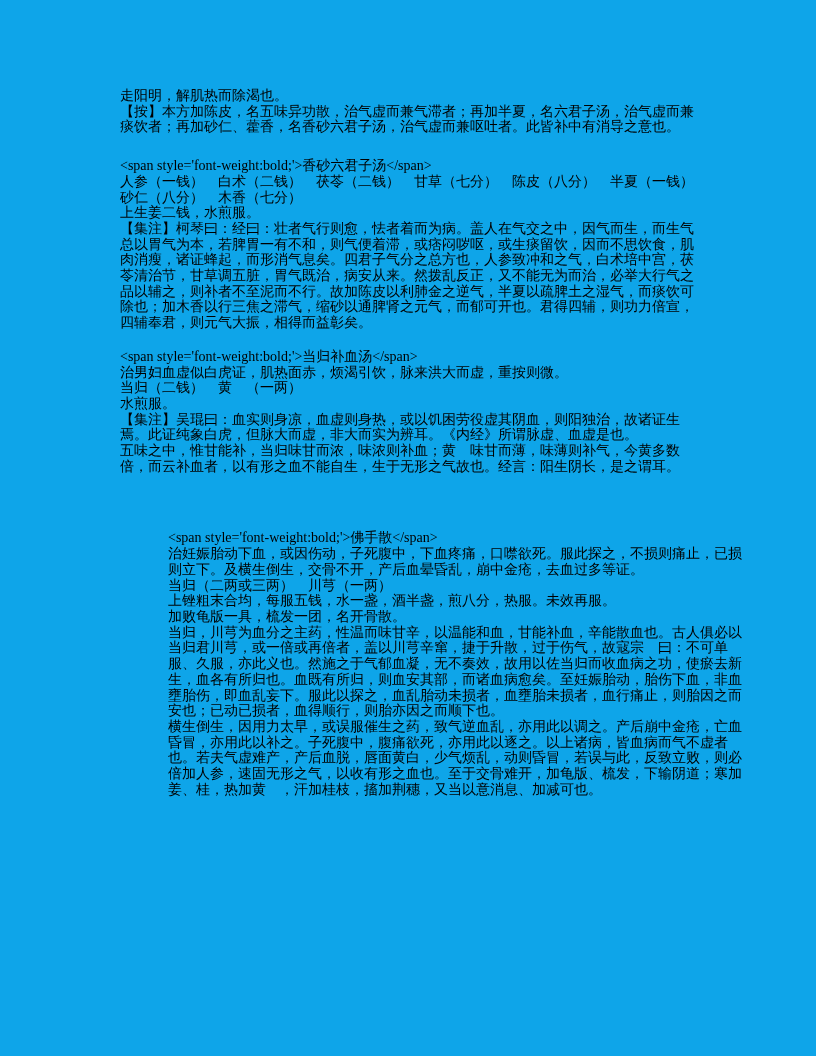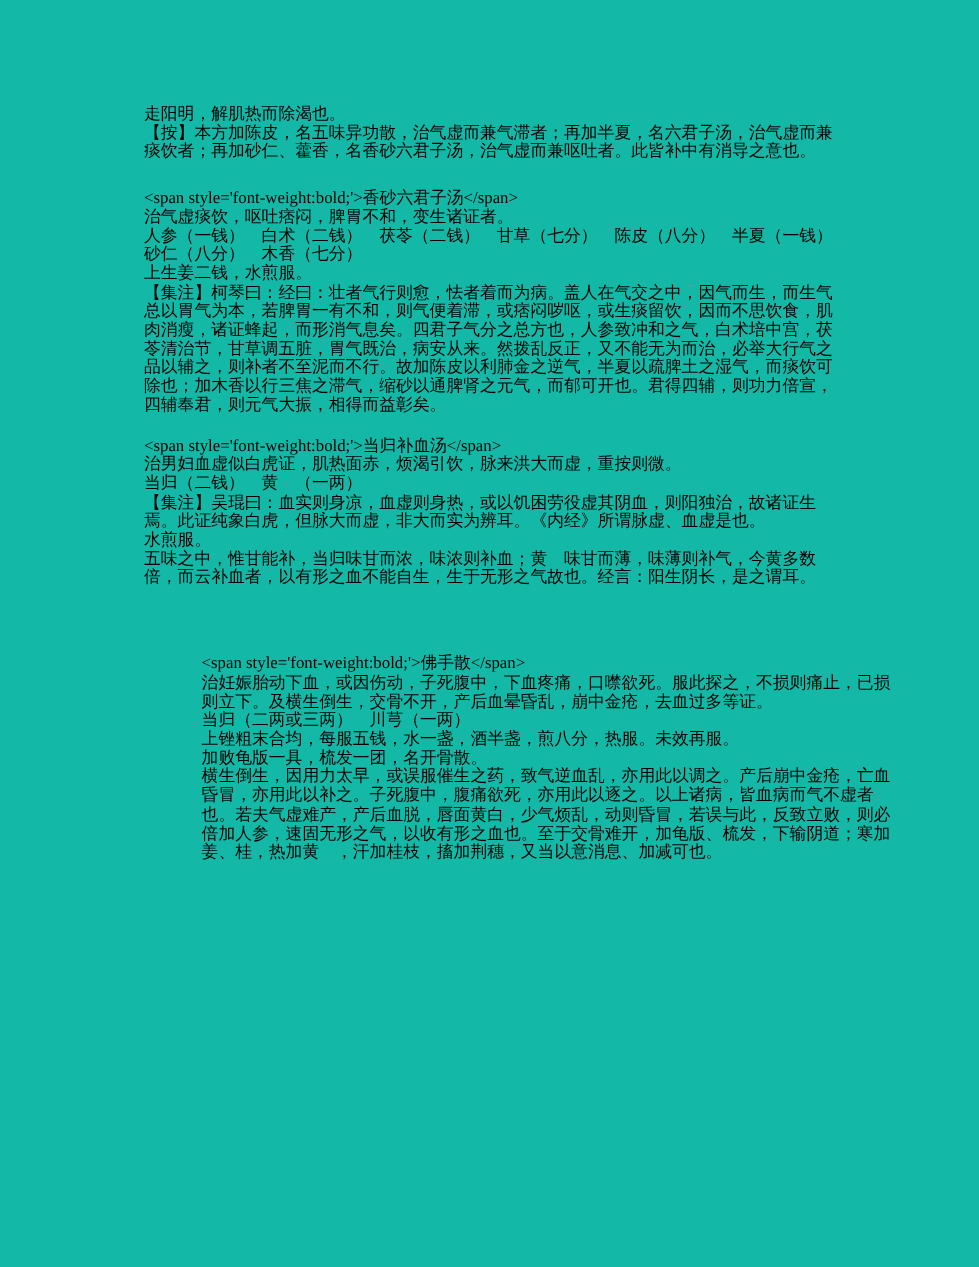--- a/index.html
+++ b/index.html
@@ -6,21 +6,21 @@
   html, body { background: #ffffff; }
   body {
     width: 816px;
     height: 1056px;
     overflow: hidden;
     font-family: "Liberation Serif", "DejaVu Serif", serif;
   }
   .page {
     width: 816px;
     height: 1056px;
-    background: #14b8a6;
+    background: #0ea5e9;
     padding: 88px 114px 40px 120px;
     color: #000000;
     font-size: 14px;
     line-height: 15.7px;
   }
   .block { width: 582px; }
   .para {
     text-align: left;
     word-break: break-all;
     overflow-wrap: break-word;
@@ -35,37 +35,37 @@
 
 <div class="page">
 
   <section class="block">
     <p class="para">走阳明，解肌热而除渴也。</p>
     <p class="para">【按】本方加陈皮，名五味异功散，治气虚而兼气滞者；再加半夏，名六君子汤，治气虚而兼痰饮者；再加砂仁、藿香，名香砂六君子汤，治气虚而兼呕吐者。此皆补中有消导之意也。</p>
   </section>
 
   <section class="block gap-a">
     <p class="para">&lt;span style='font-weight:bold;'&gt;香砂六君子汤&lt;/span&gt;</p>
-    <p class="para">治气虚痰饮，呕吐痞闷，脾胃不和，变生诸证者。</p>
     <p class="para">人参（一钱）　白术（二钱）　茯苓（二钱）　甘草（七分）　陈皮（八分）　半夏（一钱）　砂仁（八分）　木香（七分）</p>
     <p class="para">上生姜二钱，水煎服。</p>
     <p class="para">【集注】柯琴曰：经曰：壮者气行则愈，怯者着而为病。盖人在气交之中，因气而生，而生气总以胃气为本，若脾胃一有不和，则气便着滞，或痞闷哕呕，或生痰留饮，因而不思饮食，肌肉消瘦，诸证蜂起，而形消气息矣。四君子气分之总方也，人参致冲和之气，白术培中宫，茯苓清治节，甘草调五脏，胃气既治，病安从来。然拨乱反正，又不能无为而治，必举大行气之品以辅之，则补者不至泥而不行。故加陈皮以利肺金之逆气，半夏以疏脾土之湿气，而痰饮可除也；加木香以行三焦之滞气，缩砂以通脾肾之元气，而郁可开也。君得四辅，则功力倍宣，四辅奉君，则元气大振，相得而益彰矣。</p>
   </section>
 
   <section class="block gap-b">
     <p class="para">&lt;span style='font-weight:bold;'&gt;当归补血汤&lt;/span&gt;</p>
     <p class="para">治男妇血虚似白虎证，肌热面赤，烦渴引饮，脉来洪大而虚，重按则微。</p>
     <p class="para">当归（二钱）　黄　（一两）</p>
+    <p class="para">水煎服。</p>
     <p class="para">【集注】吴琨曰：血实则身凉，血虚则身热，或以饥困劳役虚其阴血，则阳独治，故诸证生焉。此证纯象白虎，但脉大而虚，非大而实为辨耳。《内经》所谓脉虚、血虚是也。</p>
-    <p class="para">水煎服。</p>
     <p class="para">五味之中，惟甘能补，当归味甘而浓，味浓则补血；黄　味甘而薄，味薄则补气，今黄多数倍，而云补血者，以有形之血不能自生，生于无形之气故也。经言：阳生阴长，是之谓耳。</p>
   </section>
 
   <section class="block gap-c">
     <p class="para">&lt;span style='font-weight:bold;'&gt;佛手散&lt;/span&gt;</p>
     <p class="para">治妊娠胎动下血，或因伤动，子死腹中，下血疼痛，口噤欲死。服此探之，不损则痛止，已损则立下。及横生倒生，交骨不开，产后血晕昏乱，崩中金疮，去血过多等证。</p>
     <p class="para">当归（二两或三两）　川芎（一两）</p>
     <p class="para">上锉粗末合均，每服五钱，水一盏，酒半盏，煎八分，热服。未效再服。</p>
     <p class="para">加败龟版一具，梳发一团，名开骨散。</p>
+    <p class="para">当归，川芎为血分之主药，性温而味甘辛，以温能和血，甘能补血，辛能散血也。古人俱必以当归君川芎，或一倍或再倍者，盖以川芎辛窜，捷于升散，过于伤气，故寇宗　曰：不可单服、久服，亦此义也。然施之于气郁血凝，无不奏效，故用以佐当归而收血病之功，使瘀去新生，血各有所归也。血既有所归，则血安其部，而诸血病愈矣。至妊娠胎动，胎伤下血，非血壅胎伤，即血乱妄下。服此以探之，血乱胎动未损者，血壅胎未损者，血行痛止，则胎因之而安也；已动已损者，血得顺行，则胎亦因之而顺下也。</p>
     <p class="para">横生倒生，因用力太早，或误服催生之药，致气逆血乱，亦用此以调之。产后崩中金疮，亡血昏冒，亦用此以补之。子死腹中，腹痛欲死，亦用此以逐之。以上诸病，皆血病而气不虚者也。若夫气虚难产，产后血脱，唇面黄白，少气烦乱，动则昏冒，若误与此，反致立败，则必倍加人参，速固无形之气，以收有形之血也。至于交骨难开，加龟版、梳发，下输阴道；寒加姜、桂，热加黄　，汗加桂枝，搐加荆穗，又当以意消息、加减可也。</p>
   </section>
 
 </div>
 
 </body></html>

